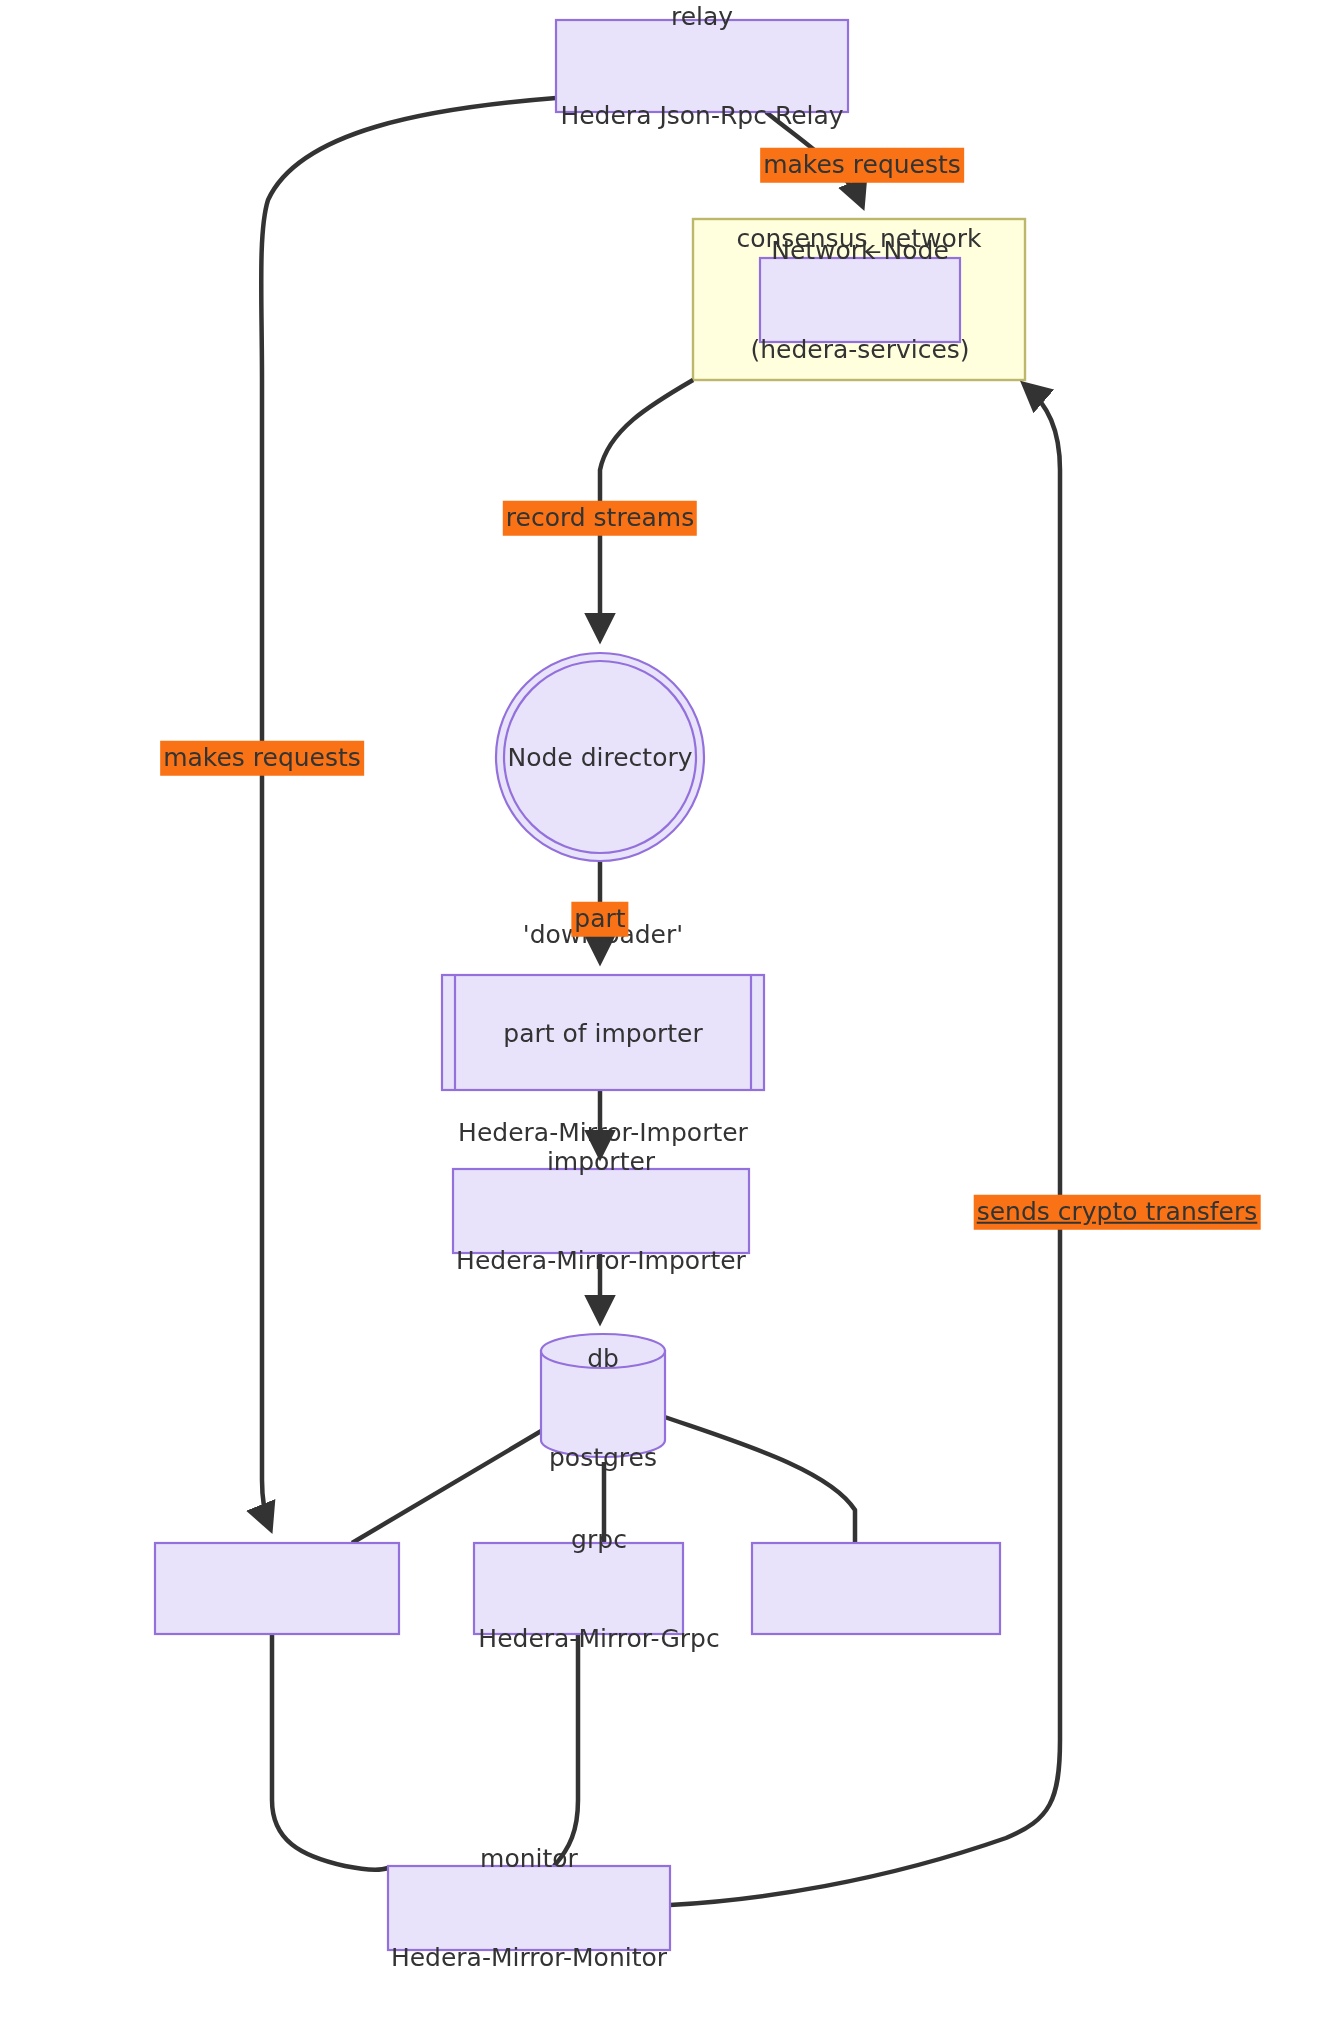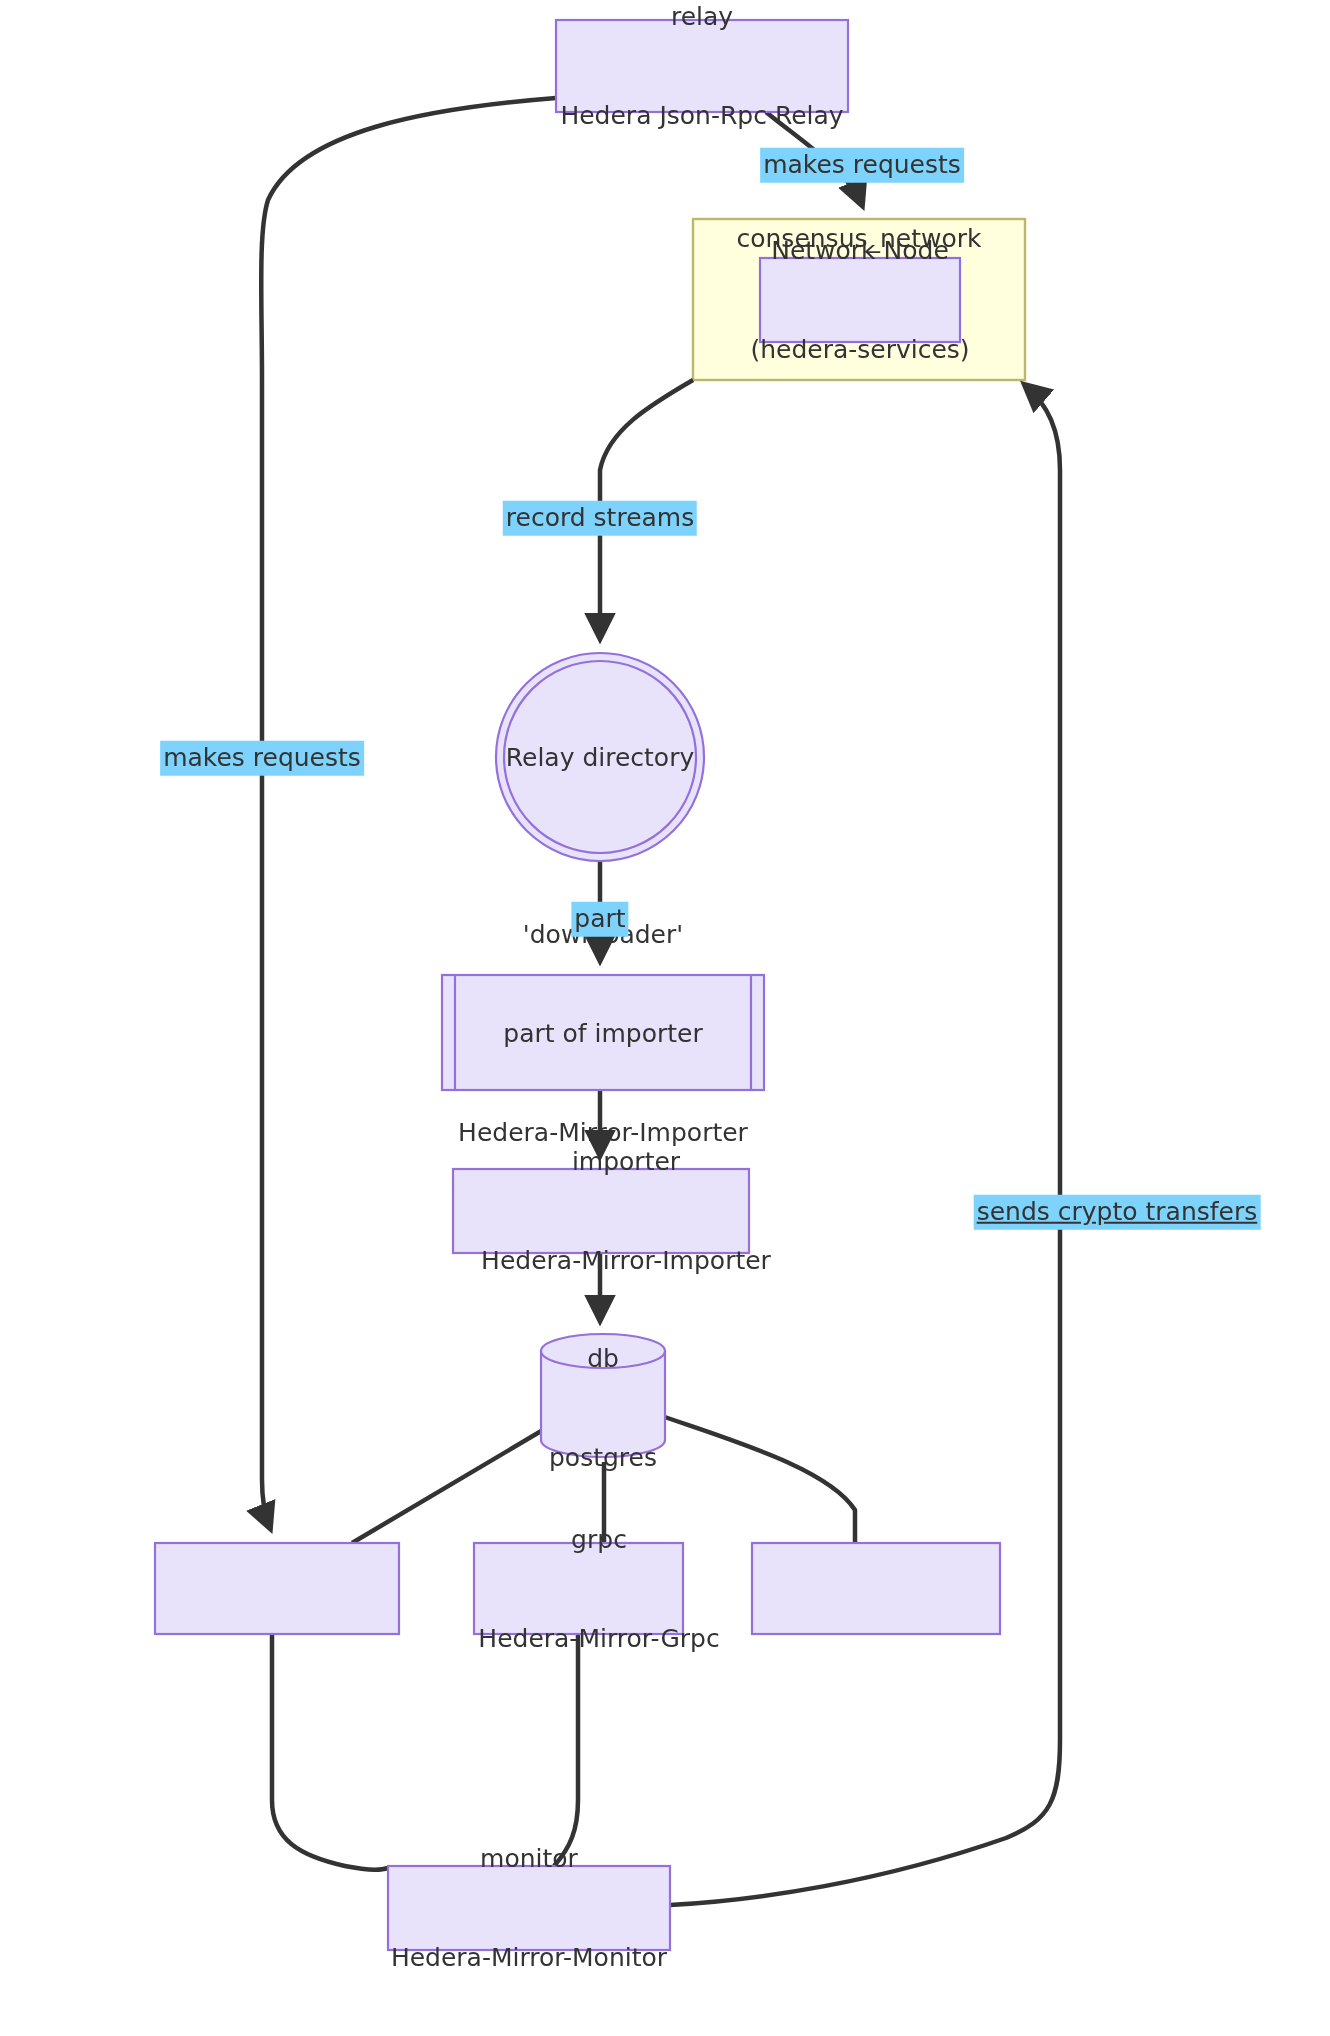--- a/index.html
+++ b/index.html
@@ -86,21 +86,21 @@
     line-height: 1.3;
     white-space: nowrap;
     font-family: "DejaVu Sans", "Liberation Sans", sans-serif;
   }
   .edge-label {
     position: absolute;
     text-align: center;
     color: #333333;
     font-size: 25px;
     line-height: 1.3;
-    background: #7dd3fc;
+    background: #f97316;
     white-space: nowrap;
     padding: 1px 3px;
     font-family: "DejaVu Sans", "Liberation Sans", sans-serif;
   }
   .lbl-center {
     transform: translate(-50%, -50%);
   }
 </style>
 </head>
 <body>
@@ -175,30 +175,30 @@
   </div>
 
   <div class="cluster-title lbl-center" style="left:859px; top:239px;">consensus_network</div>
 
   <div class="node-label lbl-center" style="left:860px; top:300px;">
     <div>Network Node</div>
     <div>(hedera-services)</div>
   </div>
 
   <div class="node-label lbl-center" style="left:600px; top:757px;">
-    <div>Relay directory</div>
+    <div>Node directory</div>
   </div>
 
   <div class="node-label lbl-center" style="left:603px; top:1033px;">
     <div>'downloader'</div>
     <div>part of importer</div>
     <div>Hedera-Mirror-Importer</div>
   </div>
 
-  <div class="node-label lbl-center" style="left:626px; top:1211px;">
+  <div class="node-label lbl-center" style="left:601px; top:1211px;">
     <div>importer</div>
     <div>Hedera-Mirror-Importer</div>
   </div>
 
   <div class="node-label lbl-center" style="left:603px; top:1408px;">
     <div>db</div>
     <div>postgres</div>
   </div>
 
 

